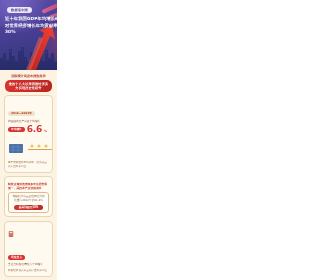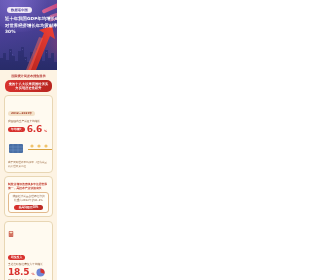--- a/index.html
+++ b/index.html
@@ -179,29 +179,20 @@
           <rect x="3.5" y="8" width="2" height="1.6"></rect>
             <rect x="6.5" y="8" width="2" height="1.6"></rect>
           <rect x="9.5" y="8" width="2" height="1.6"></rect>
           <rect x="3.5" y="10.6" width="2" height="1.6"></rect>
             <rect x="6.5" y="10.6" width="2" height="1.6"></rect>
           <rect x="9.5" y="10.6" width="2" height="1.6"></rect>
         </g>
       </svg>
       <span class="card-tag">研发投入</span>
       <div class="card-sub">全社会研发经费投入年均增长</div>
-      <div class="stat-row">
-        <span class="stat-num s-lg">18.5</span>
-        <span class="stat-unit">%</span>
-
-        <svg width="9" height="9" viewBox="0 0 20 20">
-          <circle cx="10" cy="10" r="9" fill="#6f86d6"></circle>
-          <path d="M10,10 L10,1 A9,9 0 0,1 18.6,12.8 Z" fill="#d8322e"></path>
-        </svg>
-      </div>
       <div class="card-note" style="clear:both;">研发经费投入总量稳居世界第二位</div>
     </div>
 
     <div class="card">
       <div style="display:flex;justify-content:space-between;gap:2px;">
         <span class="card-tag ghost">人均国内生产总值</span>
         <span class="card-tag">2021年达到</span>
       </div>
 
     </div>

